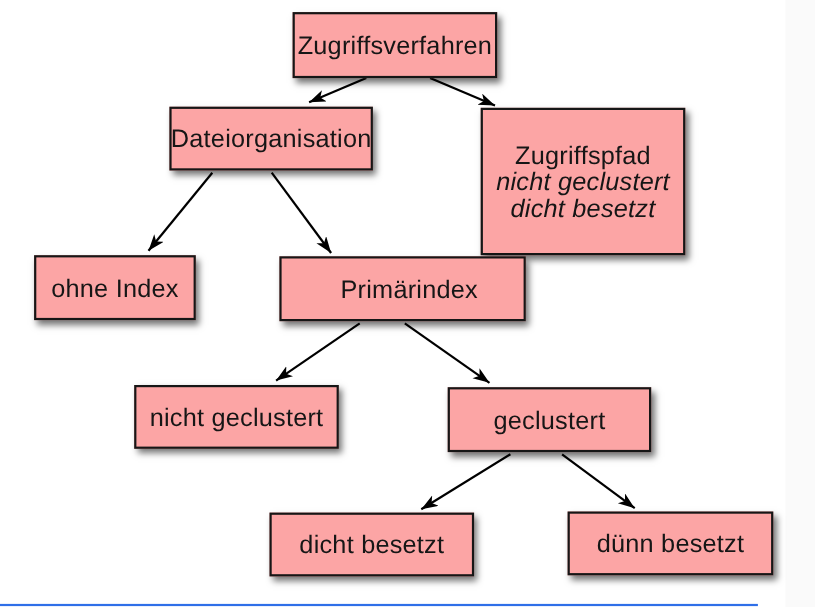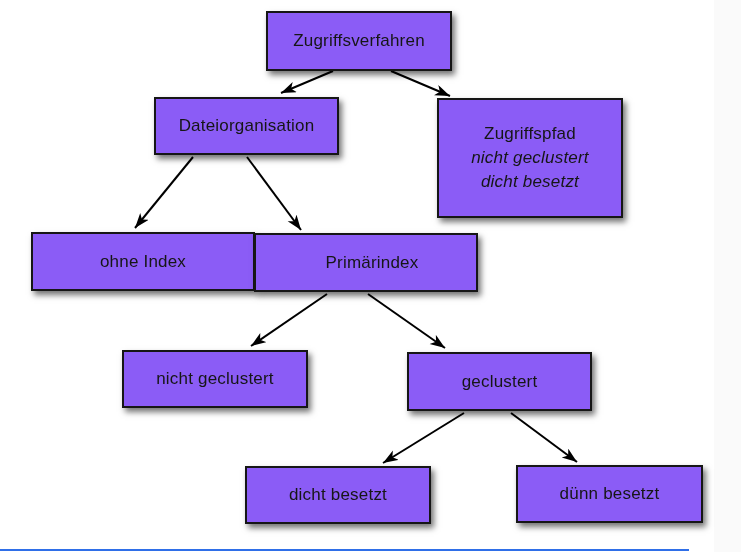--- a/index.html
+++ b/index.html
@@ -17,38 +17,38 @@
     width: 27px; height: 552px;
     background: #fafafa;
   }
   .edges {
     position: absolute;
     left: 0; top: 0;
   }
   .node {
     position: absolute;
     box-sizing: border-box;
-    background: #8b5cf6;
+    background: #fca5a5;
     border: 2.5px solid #161616;
     box-shadow: 3px 4px 6px rgba(0,0,0,0.55);
     display: flex;
     flex-direction: column;
     align-items: center;
     justify-content: center;
     text-align: left;
-    font-size: 17px;
+    font-size: 23px;
     color: #161616;
     letter-spacing: 0.2px;
   }
   .node .ln { display: block; line-height: 24px; }
   .node .it { font-style: italic; }
   .n-zugriffsverfahren { left: 266px; top: 11px;  width: 186px; height: 60px; }
   .n-dateiorganisation { left: 122px; top: 97px;  width: 185px; height: 58px; margin-left: 32px; }
-  .n-zugriffspfad      { left: 437px; top: 98px;  width: 186px; height: 120px; }
-  .n-ohne-index        { left: 31px;  top: 232px; width: 224px; height: 59px; }
+  .n-zugriffspfad      { left: 437px; top: 98px;  width: 186px; height: 134px; }
+  .n-ohne-index        { left: 31px;  top: 232px; width: 147px; height: 59px; }
   .n-primaerindex      { left: 254px; top: 233px; width: 224px; height: 59px; padding-left: 12px; }
   .n-nicht-geclustert  { left: 122px; top: 350px; width: 186px; height: 58px; }
   .n-geclustert        { left: 407px; top: 352px; width: 185px; height: 59px; }
   .n-dicht-besetzt     { left: 245px; top: 466px; width: 186px; height: 58px; }
   .n-duenn-besetzt     { left: 516px; top: 465px; width: 187px; height: 58px; }
   .bottom-line {
     position: absolute;
     left: 0; bottom: 1px;
     width: 689px; height: 2px;
     background: #2f6fe8;

